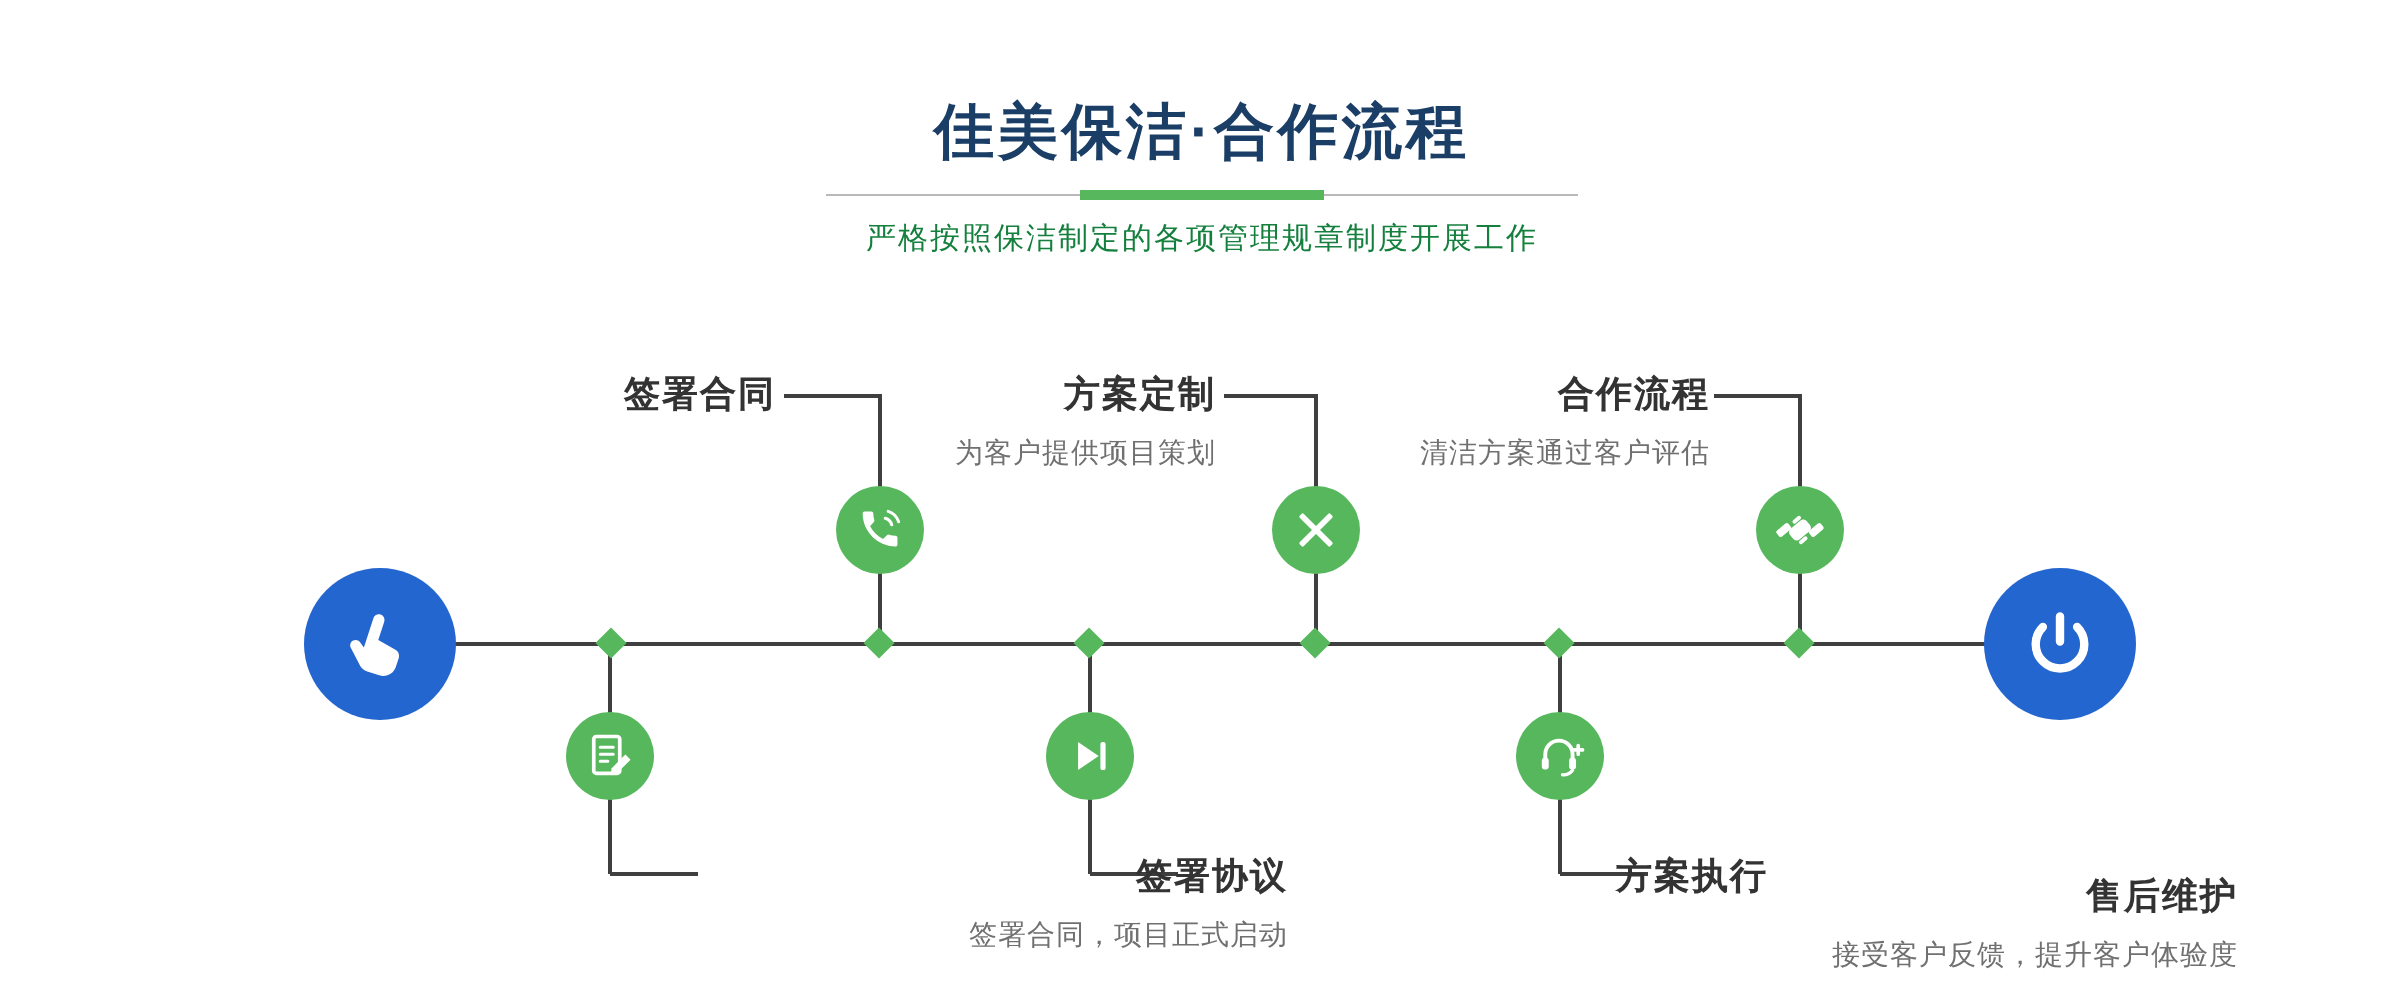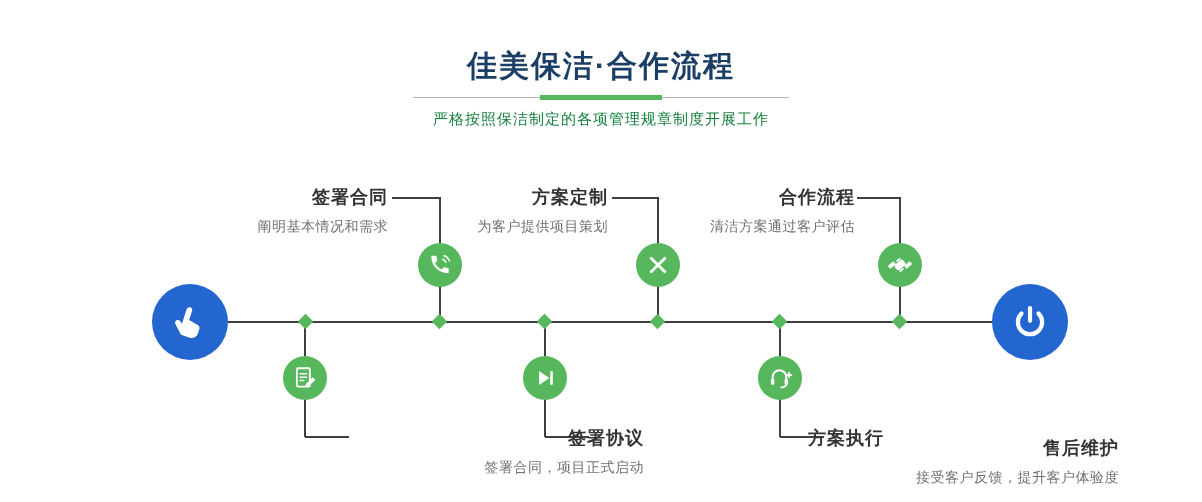--- a/index.html
+++ b/index.html
@@ -140,21 +140,20 @@
         <rect x="3.6" y="12.8" width="3.2" height="5.4" rx="1.4" fill="#fff"></rect>
         <rect x="16.2" y="12.8" width="3.2" height="5.4" rx="1.4" fill="#fff"></rect>
         <path fill="none" stroke="#fff" stroke-width="1.6" stroke-linecap="round" d="M17.8 18.6a5.5 5.5 0 0 1-4.6 2.1"></path>
         <path fill="none" stroke="#fff" stroke-width="1.7" stroke-linecap="round" d="M20.4 7.2v4M18.4 9.2h4"></path>
       </svg>
     </span>
   </div>
 
   <div class="step-top" style="left:178px; top:185px;">
     <div class="step-title">签署合同</div>
-    <div class="step-desc">阐明基本情况和需求</div>
   </div>
   <div class="step-top" style="left:398px; top:185px;">
     <div class="step-title">方案定制</div>
     <div class="step-desc">为客户提供项目策划</div>
   </div>
   <div class="step-top" style="left:645px; top:185px;">
     <div class="step-title">合作流程</div>
     <div class="step-desc">清洁方案通过客户评估</div>
   </div>
 

